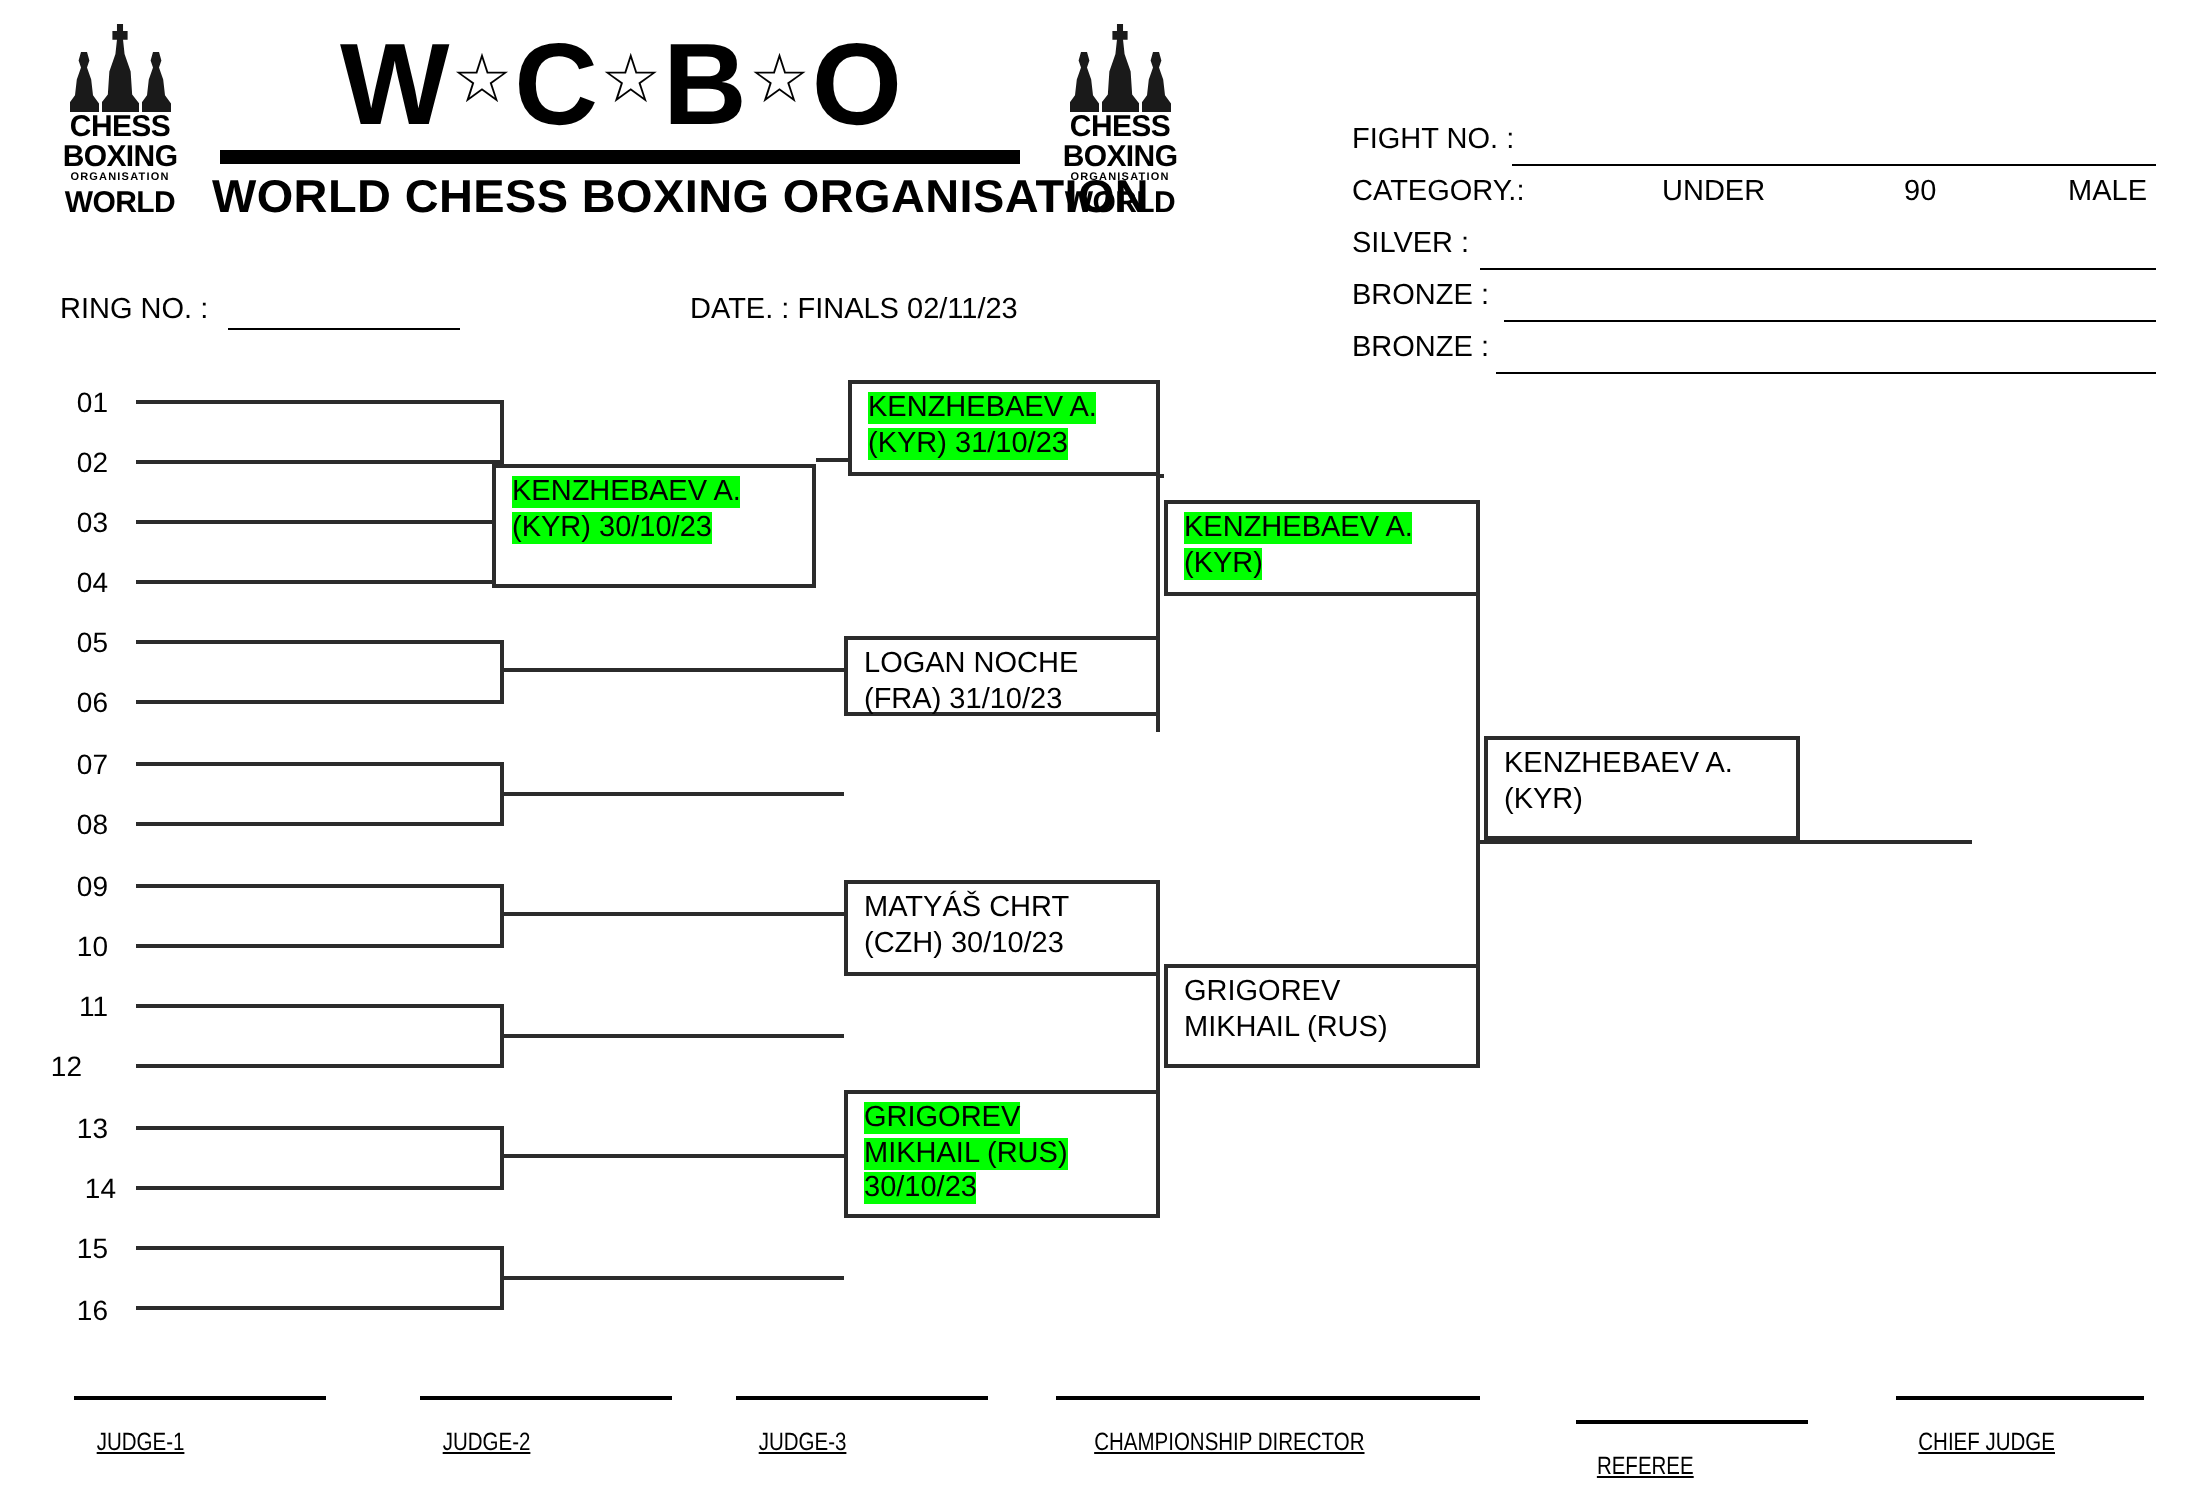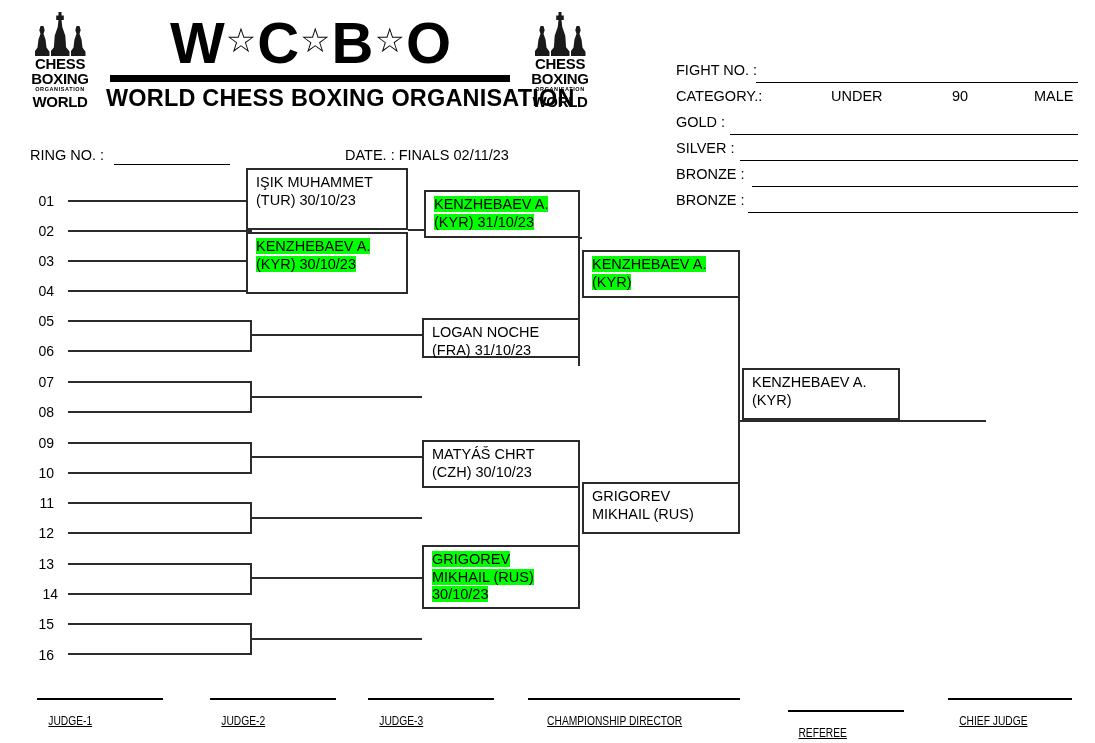--- a/index.html
+++ b/index.html
@@ -117,24 +117,20 @@
     <span class="form-rule" style="left:80px;right:0;"></span>
   </div>
 
   <div class="form-row">
     <span class="form-label">CATEGORY.:</span>
     <span class="cat-val" style="left:155px;">UNDER</span>
     <span class="cat-val" style="left:276px;">90</span>
     <span class="cat-val" style="left:358px;">MALE</span>
   </div>
 
-  <div class="form-row">
-    <span class="form-label">GOLD :</span>
-    <span class="form-rule" style="left:54px;right:0;"></span>
-  </div>
 
   <div class="form-row">
     <span class="form-label">SILVER :</span>
     <span class="form-rule" style="left:64px;right:0;"></span>
   </div>
 
   <div class="form-row">
     <span class="form-label">BRONZE :</span>
     <span class="form-rule" style="left:76px;right:0;"></span>
   </div>
@@ -155,21 +151,21 @@
   <div class="seed-num" style="left:28px;top:223px;">02</div>
   <div class="seed-num" style="left:28px;top:253px;">03</div>
   <div class="seed-num" style="left:28px;top:283px;">04</div>
   <div class="seed-num" style="left:28px;top:313px;">05</div>
   <div class="seed-num" style="left:28px;top:343px;">06</div>
   <div class="seed-num" style="left:28px;top:374px;">07</div>
   <div class="seed-num" style="left:28px;top:404px;">08</div>
   <div class="seed-num" style="left:28px;top:435px;">09</div>
   <div class="seed-num" style="left:28px;top:465px;">10</div>
   <div class="seed-num" style="left:28px;top:495px;">11</div>
-  <div class="seed-num" style="left:28px;top:525px;">12</div>
+  <div class="seed-num" style="left:15px;top:525px;">12</div>
   <div class="seed-num" style="left:28px;top:556px;">13</div>
   <div class="seed-num" style="left:32px;top:586px;">14</div>
   <div class="seed-num" style="left:28px;top:616px;">15</div>
   <div class="seed-num" style="left:28px;top:647px;">16</div>
 
   <div class="ln hln" style="left:68px;top:200px;width:182px;"></div>
   <div class="ln hln" style="left:68px;top:230px;width:182px;"></div>
   <div class="ln hln" style="left:68px;top:260px;width:182px;"></div>
   <div class="ln hln" style="left:68px;top:290px;width:182px;"></div>
   <div class="ln hln" style="left:68px;top:320px;width:182px;"></div>
@@ -194,24 +190,20 @@
   <div class="ln vln" style="left:250px;top:563px;height:32px;"></div>
   <div class="ln vln" style="left:250px;top:623px;height:32px;"></div>
 
   <div class="ln hln" style="left:250px;top:334px;width:172px;"></div>
   <div class="ln hln" style="left:250px;top:396px;width:172px;"></div>
   <div class="ln hln" style="left:250px;top:456px;width:172px;"></div>
   <div class="ln hln" style="left:250px;top:517px;width:172px;"></div>
   <div class="ln hln" style="left:250px;top:577px;width:172px;"></div>
   <div class="ln hln" style="left:250px;top:638px;width:172px;"></div>
 
-  <div class="bx" style="left:246px;top:168px;width:162px;height:62px;">
-    <span>IŞIK MUHAMMET</span><br>
-    <span>(TUR) 30/10/23</span>
-  </div>
 
   <div class="bx" style="left:246px;top:232px;width:162px;height:62px;">
     <span class="hl">KENZHEBAEV A.</span><br>
     <span class="hl">(KYR) 30/10/23</span>
   </div>
 
   <div class="bx" style="left:422px;top:318px;width:158px;height:40px;">
     <span>LOGAN NOCHE</span><br>
     <span>(FRA) 31/10/23</span>
   </div>

